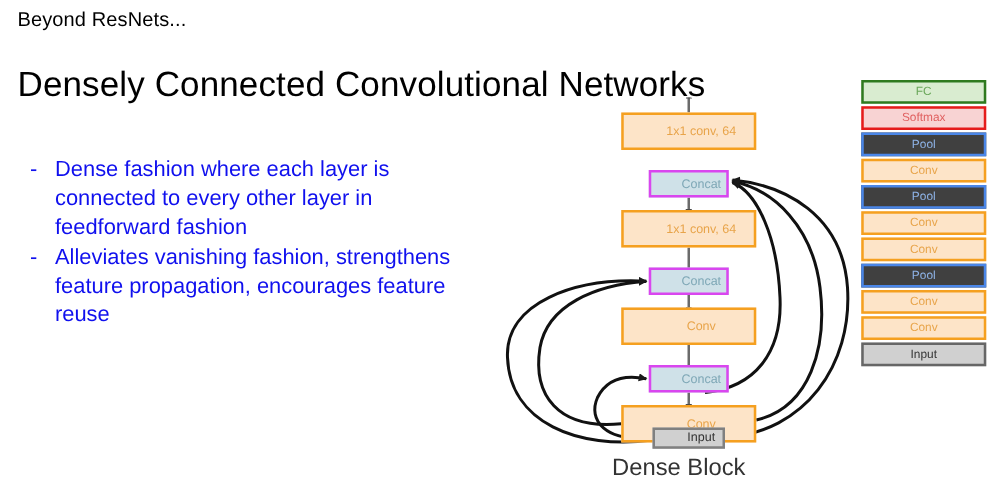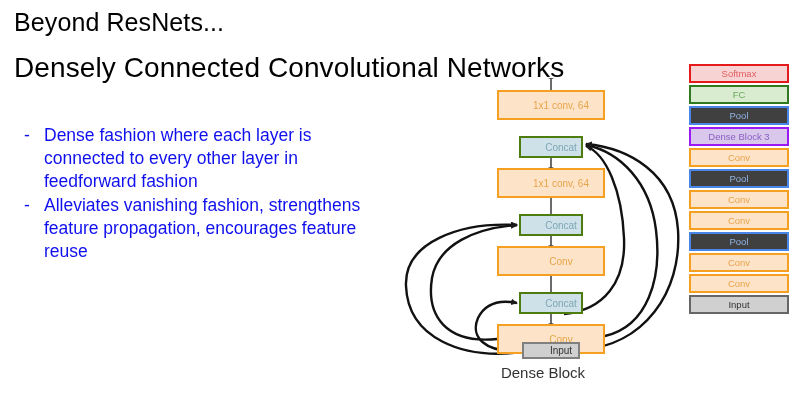--- a/index.html
+++ b/index.html
@@ -15,21 +15,21 @@
     overflow: hidden;
     font-family: "Liberation Sans", sans-serif;
     -webkit-font-smoothing: antialiased;
   }
 
   
   #kicker {
     position: absolute;
     left: 14px;
     top: 8px;
-    font-size: 25px;
+    font-size: 16px;
     color: #000000;
     white-space: nowrap;
     letter-spacing: 0.1px;
   }
   #title {
     position: absolute;
     left: 14px;
     top: 52px;
     font-size: 28px;
     color: #000000;
@@ -96,35 +96,35 @@
     white-space: nowrap;
     padding-left: 20px;
   }
   .db-conv {
     background: #fde4c8;
     border: 2px solid #f5a020;
     color: #e8a44a;
   }
   .db-concat {
     background: #cfe1e8;
-    border: 2px solid #4d7c0f;
+    border: 2px solid #d946ef;
     color: #7ea7b6;
   }
   .db-input {
     background: #d0d0d0;
     border: 2px solid #808080;
     color: #333333;
   }
   #db-caption {
     position: absolute;
     left: 398px;
     top: 364px;
     width: 290px;
     text-align: center;
-    font-size: 15px;
+    font-size: 19px;
     color: #333333;
   }
 
   
   #arch-stack {
     position: absolute;
     left: 689px;
     top: 64px;
     width: 100px;
   }
@@ -213,24 +213,23 @@
     <div class="db-box db-concat" style="left:121px; top:136px; width:64px;  height:22px;">Concat</div>
     <div class="db-box db-conv" style="left:99px;  top:168px; width:108px; height:30px;">Conv</div>
     <div class="db-box db-concat" style="left:121px; top:214px; width:64px;  height:22px;">Concat</div>
     <div class="db-box db-conv" style="left:99px;  top:246px; width:108px; height:30px;">Conv</div>
     <div class="db-box db-input" style="left:124px; top:264px; width:58px;  height:17px; font-size:10px;">Input</div>
   </div>
 
   <div id="db-caption">Dense Block</div>
 
   <div id="arch-stack">
+    <div class="arch-box arch-fc">FC</div>
     <div class="arch-box arch-softmax">Softmax</div>
-    <div class="arch-box arch-fc">FC</div>
     <div class="arch-box arch-pool">Pool</div>
-    <div class="arch-box arch-dense">Dense Block 3</div>
     <div class="arch-box arch-conv">Conv</div>
     <div class="arch-box arch-pool">Pool</div>
     <div class="arch-box arch-conv">Conv</div>
     <div class="arch-box arch-conv">Conv</div>
     <div class="arch-box arch-pool">Pool</div>
     <div class="arch-box arch-conv">Conv</div>
     <div class="arch-box arch-conv">Conv</div>
     <div class="arch-box arch-input">Input</div>
   </div>
 

